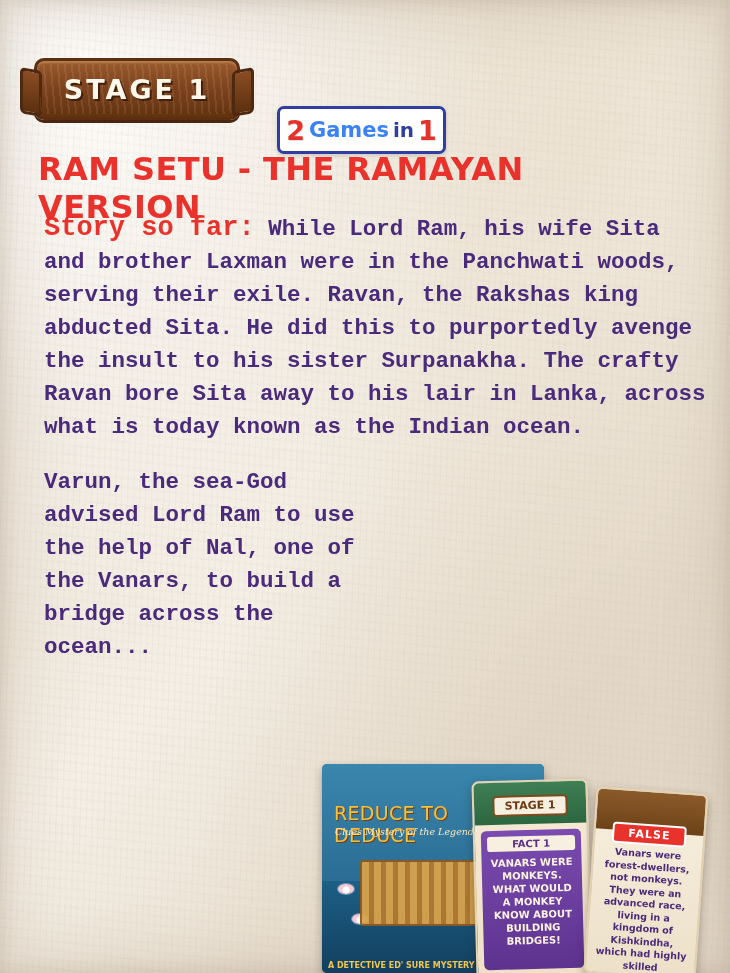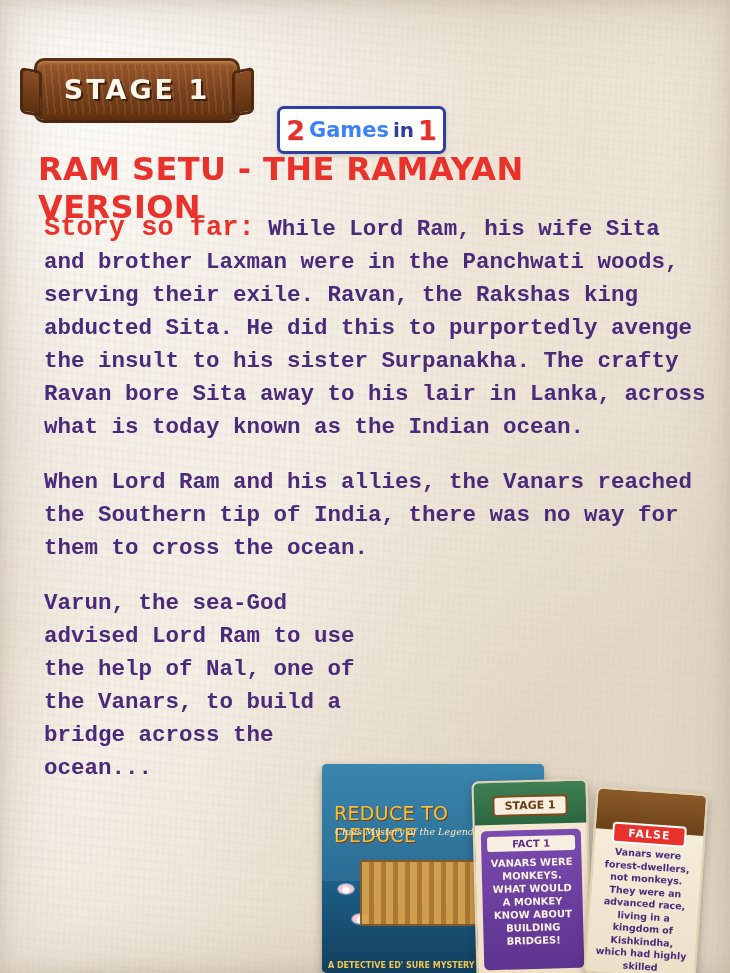--- a/index.html
+++ b/index.html
@@ -418,21 +418,20 @@
 
   </div>
 
   <div class="title">RAM SETU - THE RAMAYAN VERSION</div>
 
   <div class="story">
     <p>
       <span class="lead">Story so far:</span>
       <span>While Lord Ram, his wife Sita and brother Laxman were in the Panchwati woods, serving their exile. Ravan, the Rakshas king abducted Sita. He did this to purportedly avenge the insult to his sister Surpanakha. The crafty Ravan bore Sita away to his lair in Lanka, across what is today known as the Indian ocean.</span>
     </p>
-    <p>When Lord Ram and his allies, the Vanars reached the Southern tip of India, there was no way for them to cross the ocean.</p>
     <p class="last-para tight">Varun, the sea-God advised Lord Ram to use the help of Nal,  one of the Vanars, to build a bridge across the ocean...</p>
   </div>
 
   <div class="collage">
 
     <div class="box-front">
       <div class="box-sky"></div>
       <div class="box-water"></div>
       <div class="lotus" style="left:16px; top:120px;"></div>
       <div class="lotus" style="left:30px; top:150px;"></div>

